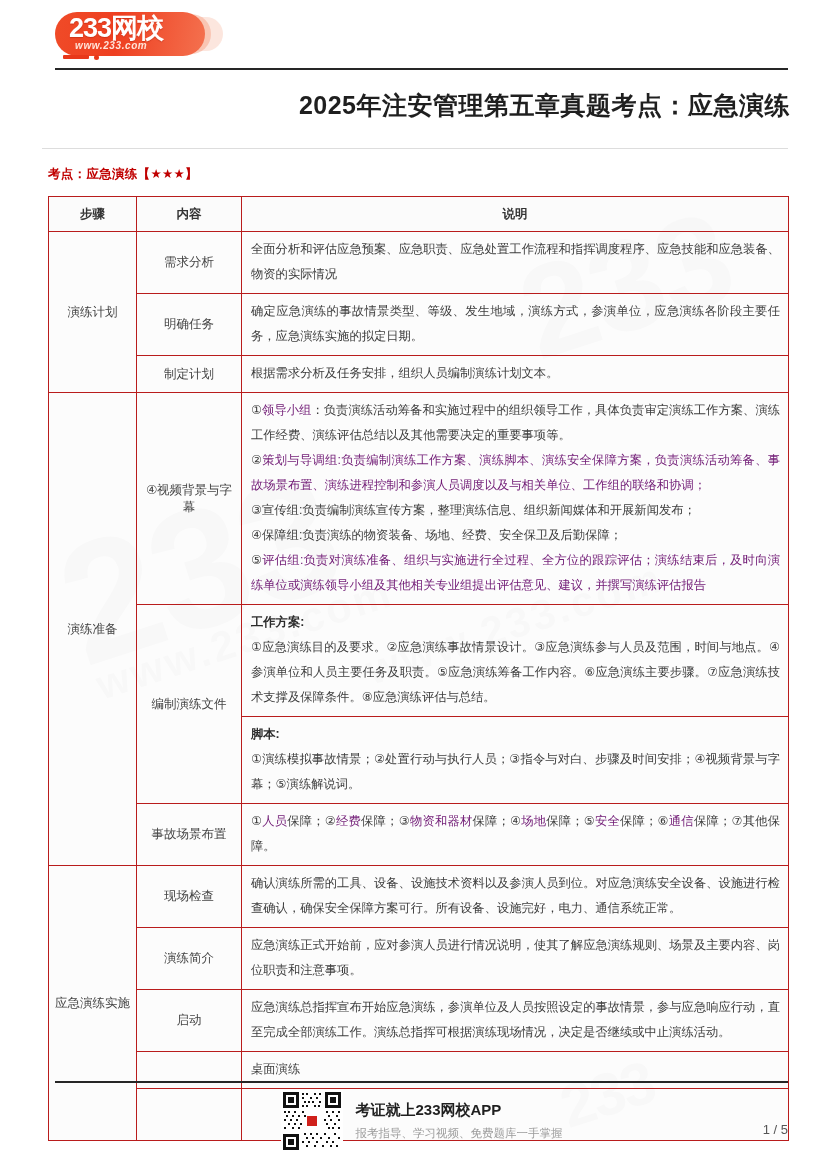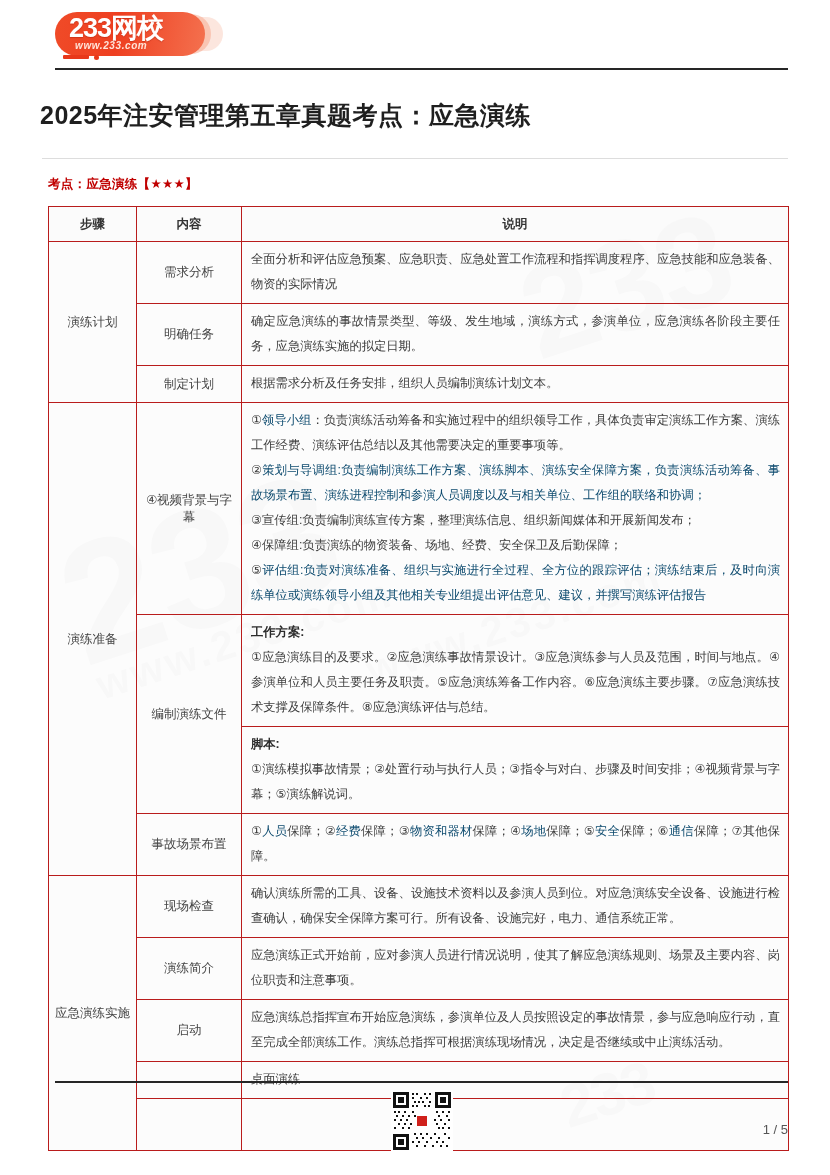--- a/index.html
+++ b/index.html
@@ -134,26 +134,26 @@
     position: relative;
     z-index: 2;
     margin: 6px 42px 0 55px;
     border-top: 2.5px solid #262626;
   }
 
   
   .doc-title {
     position: relative;
     z-index: 2;
-    text-align: left;
+    text-align: right;
     font-size: 25px;
     font-weight: 700;
     color: #1f1f1f;
     letter-spacing: .5px;
-    margin: 29px 0 0 0;
+    margin: 19px 0 0 0;
     padding: 0 40px;
   }
   .rule-title {
     position: relative;
     z-index: 2;
     margin: 26px 42px 0 42px;
     border-top: 1px solid #dddddd;
   }
 
   
@@ -209,21 +209,21 @@
     color: #444;
     padding: 6px 4px;
   }
   td.desc {
     font-size: 12.3px;
     line-height: 25px;
     color: #3c3c3c;
     padding: 5px 8px 6px 9px;
     text-align: justify;
   }
-  .red { color: #0c4a6e; }
+  .red { color: #701a75; }
   .bold { font-weight: 700; color: #2b2b2b; }
   td.blank { height: 40px; }
 
   
   .rule-bottom {
     position: absolute;
     left: 55px; right: 42px;
     top: 1081px;
     border-top: 2.5px solid #262626;
     z-index: 2;
@@ -452,17 +452,21 @@
             <rect x="25" y="55" width="2" height="2"></rect>
               <rect x="33" y="55" width="2" height="2"></rect>
               <rect x="41" y="55" width="2" height="2"></rect>
               <rect x="49" y="55" width="2" height="2"></rect>
               <rect x="55" y="55" width="2" height="2"></rect>
           </g>
           <rect x="25" y="25" width="12" height="12" fill="#ffffff"></rect>
           <rect x="26" y="26" width="10" height="10" fill="#d0211c"></rect>
         </svg>
       </div>
+      <div class="ftext">
+        <div class="f1">考证就上233网校APP</div>
+        <div class="f2">报考指导、学习视频、免费题库一手掌握</div>
+      </div>
     </div>
   </div>
   <div class="pageno">1 / 5</div>
 
 </div>
 
 </body></html>

